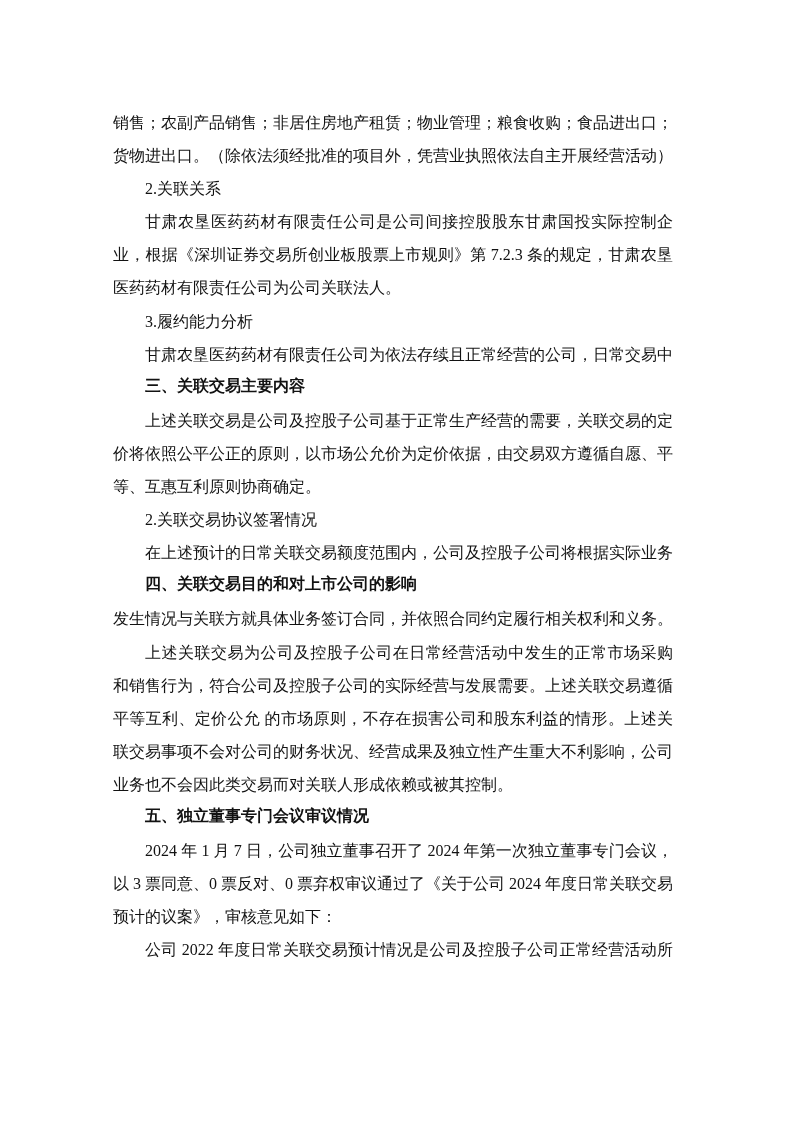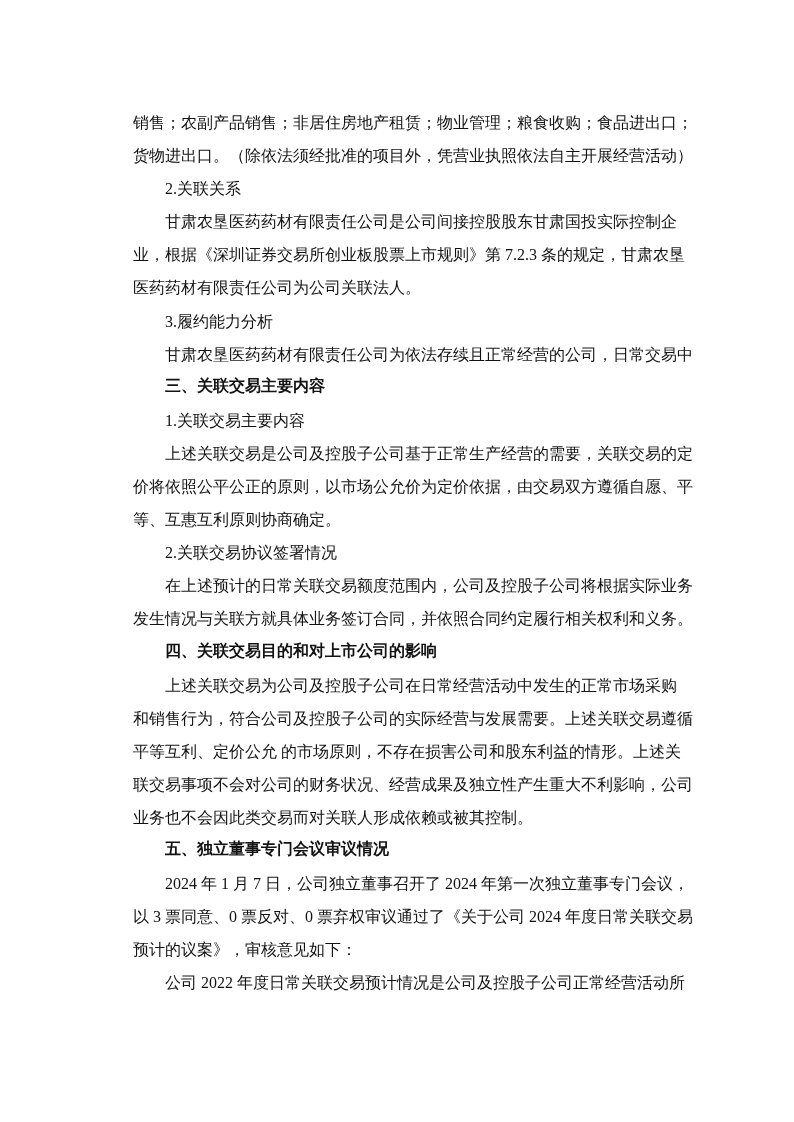--- a/index.html
+++ b/index.html
@@ -20,21 +20,20 @@
     position: absolute;
     left: 113px;
     top: 106px;
     width: 560px;
   }
   .line {
     font-size: 16px;
     line-height: 33.1px;
     white-space: nowrap;
     letter-spacing: 0;
-    margin-left: 20px;
   }
   .line.fill {
     text-align: justify;
     text-align-last: justify;
     text-justify: inter-character;
   }
   .line.indent {
     text-indent: 32px;
   }
   .line.bold {
@@ -49,28 +48,27 @@
   <div class="textblock">
     <div class="line fill">销售；农副产品销售；非居住房地产租赁；物业管理；粮食收购；食品进出口；</div>
     <div class="line fill">货物进出口。（除依法须经批准的项目外，凭营业执照依法自主开展经营活动）</div>
     <div class="line indent">2.关联关系</div>
     <div class="line indent fill">甘肃农垦医药药材有限责任公司是公司间接控股股东甘肃国投实际控制企</div>
     <div class="line fill">业，根据《深圳证券交易所创业板股票上市规则》第 7.2.3 条的规定，甘肃农垦</div>
     <div class="line">医药药材有限责任公司为公司关联法人。</div>
     <div class="line indent">3.履约能力分析</div>
     <div class="line indent fill">甘肃农垦医药药材有限责任公司为依法存续且正常经营的公司，日常交易中</div>
     <div class="line indent bold">三、关联交易主要内容</div>
-    <div class="line indent">1.关联交易主要内容</div>
     <div class="line indent fill">上述关联交易是公司及控股子公司基于正常生产经营的需要，关联交易的定</div>
     <div class="line fill">价将依照公平公正的原则，以市场公允价为定价依据，由交易双方遵循自愿、平</div>
     <div class="line">等、互惠互利原则协商确定。</div>
     <div class="line indent">2.关联交易协议签署情况</div>
     <div class="line indent fill">在上述预计的日常关联交易额度范围内，公司及控股子公司将根据实际业务</div>
+    <div class="line indent bold">四、关联交易目的和对上市公司的影响</div>
     <div class="line fill">发生情况与关联方就具体业务签订合同，并依照合同约定履行相关权利和义务。</div>
-    <div class="line indent bold">四、关联交易目的和对上市公司的影响</div>
     <div class="line indent fill">上述关联交易为公司及控股子公司在日常经营活动中发生的正常市场采购</div>
     <div class="line fill">和销售行为，符合公司及控股子公司的实际经营与发展需要。上述关联交易遵循</div>
     <div class="line fill">平等互利、定价公允 的市场原则，不存在损害公司和股东利益的情形。上述关</div>
     <div class="line fill">联交易事项不会对公司的财务状况、经营成果及独立性产生重大不利影响，公司</div>
     <div class="line">业务也不会因此类交易而对关联人形成依赖或被其控制。</div>
     <div class="line indent bold">五、独立董事专门会议审议情况</div>
     <div class="line indent fill">2024 年 1 月 7 日，公司独立董事召开了 2024 年第一次独立董事专门会议，</div>
     <div class="line fill">以 3 票同意、0 票反对、0 票弃权审议通过了《关于公司 2024 年度日常关联交易</div>
     <div class="line">预计的议案》，审核意见如下：</div>
     <div class="line indent fill">公司 2022 年度日常关联交易预计情况是公司及控股子公司正常经营活动所</div>

